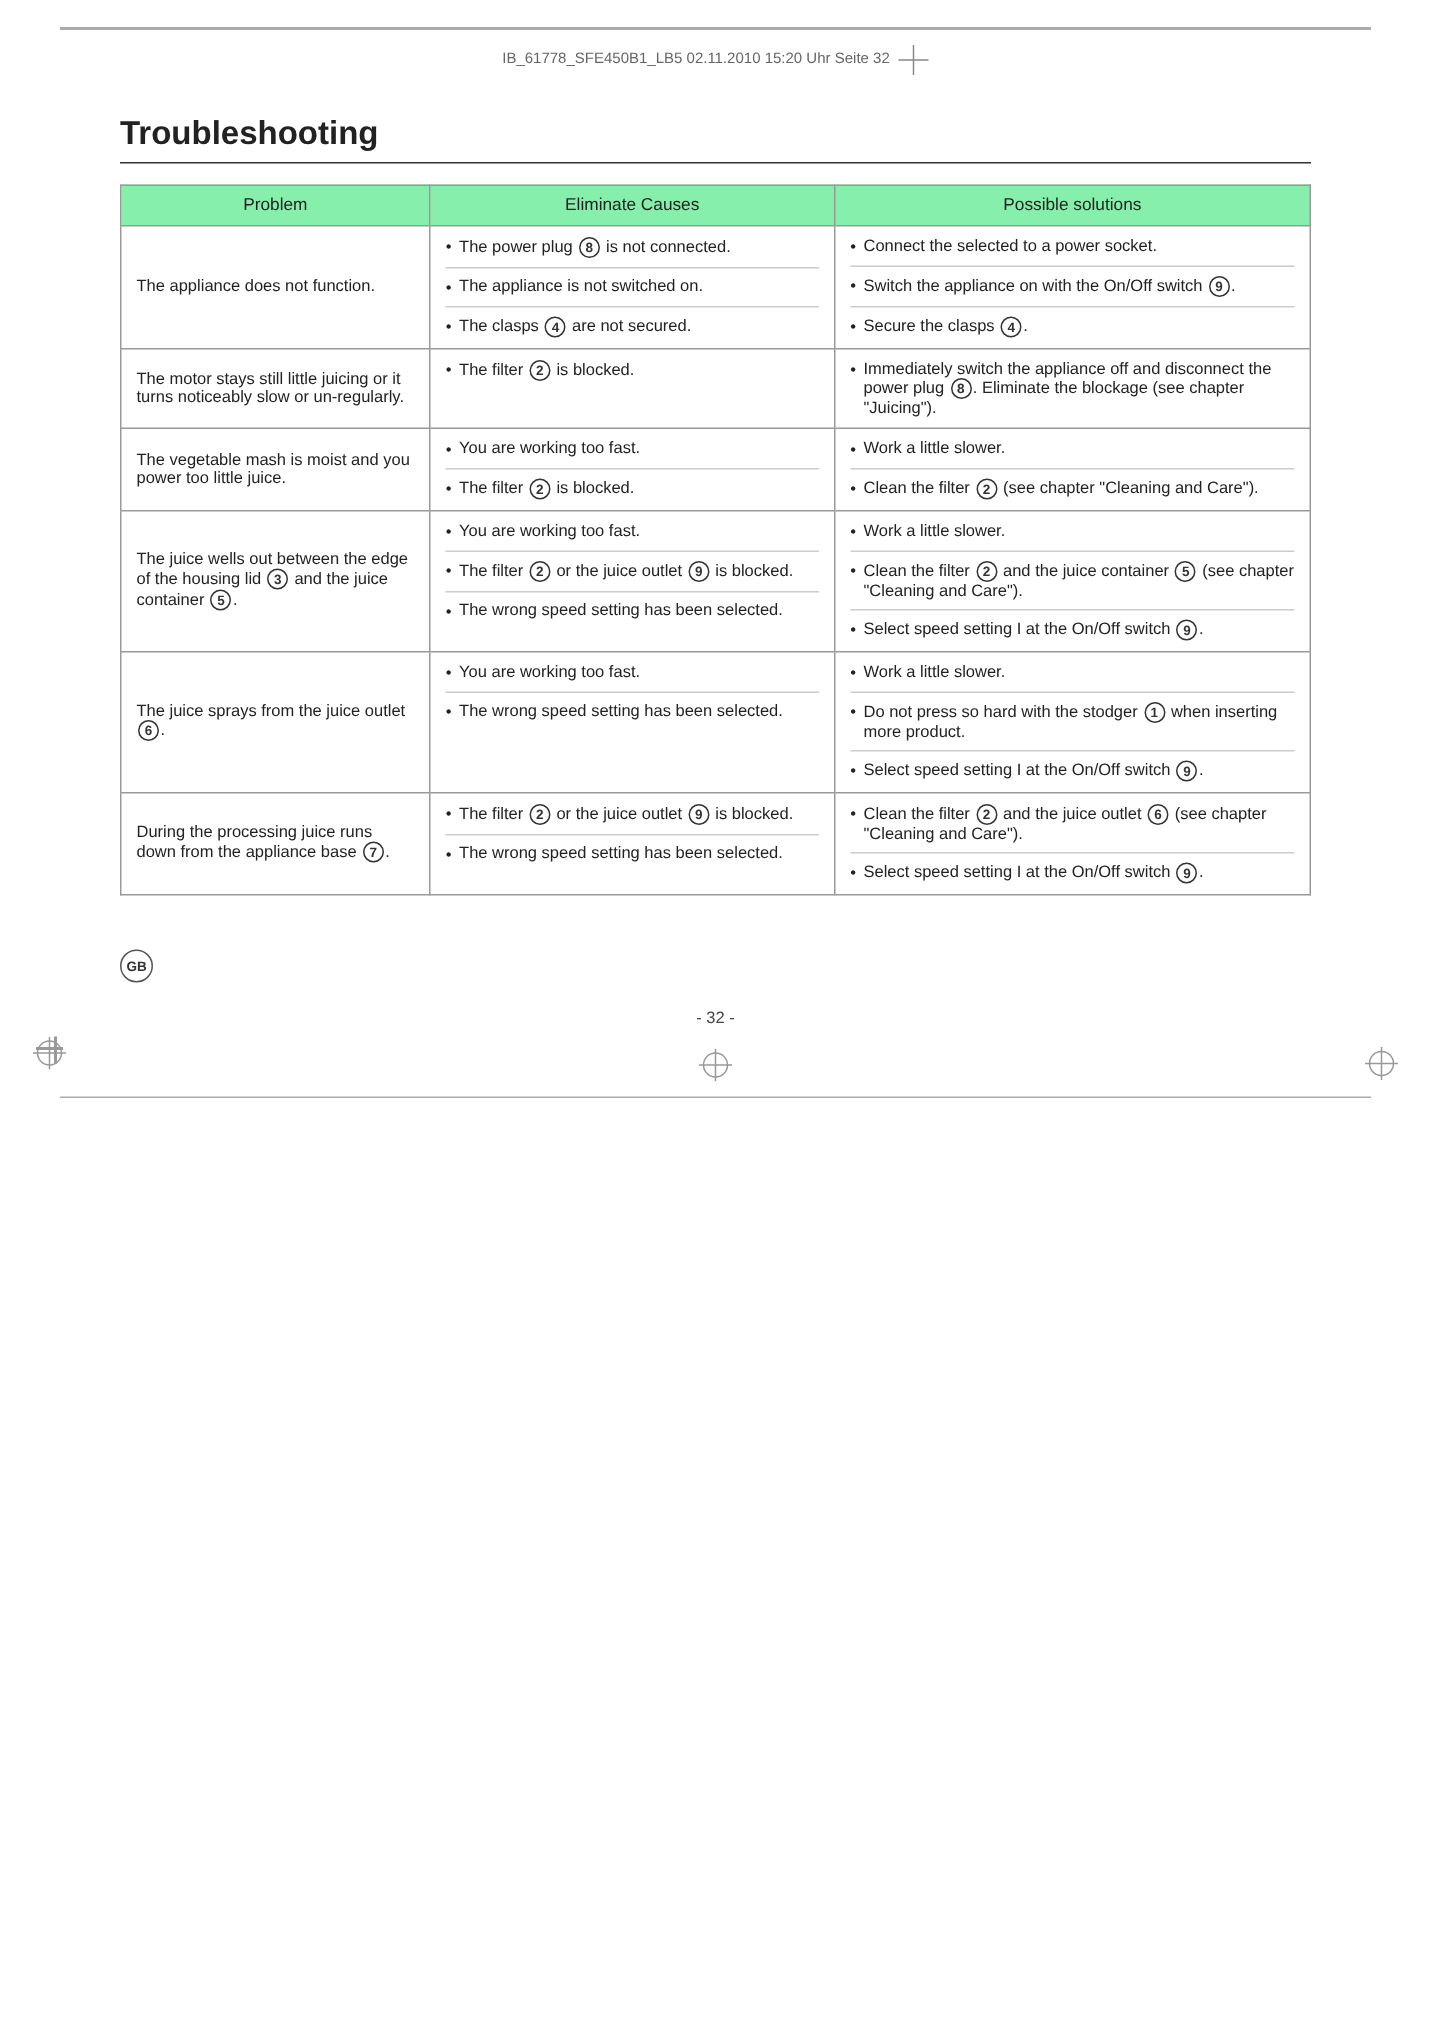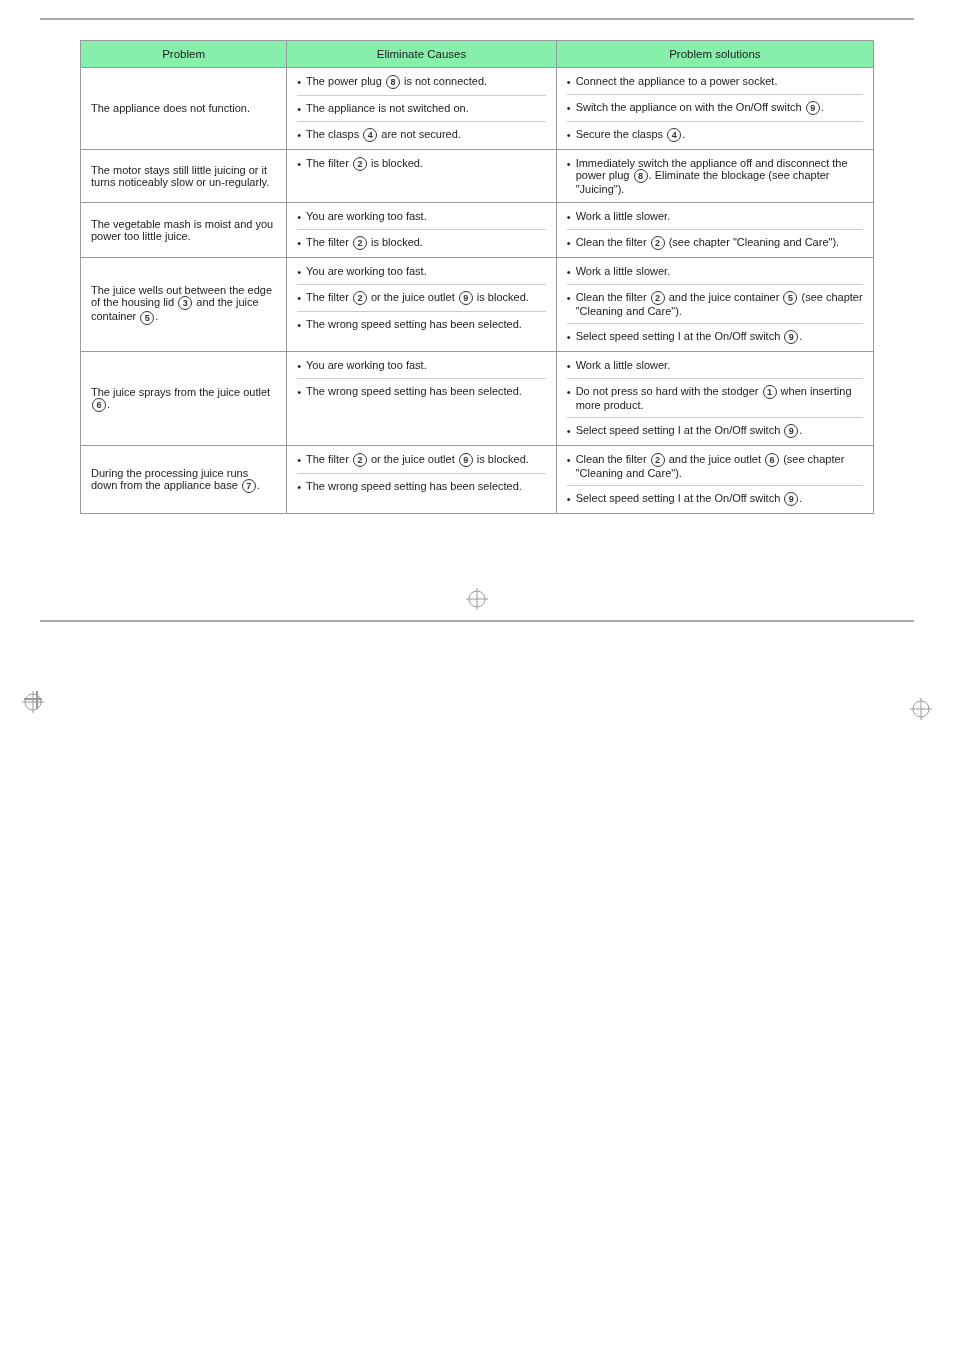--- a/index.html
+++ b/index.html
@@ -188,20 +188,24 @@
       vertical-align: middle;
     }
   </style>
 </head>
 <body>
 
 <div class="page-wrapper">
 
   <div class="outer-border-line" style="margin-top:18px;"></div>
 
+  <div class="header-line">
+    <span>IB_61778_SFE450B1_LB5   02.11.2010   15:20 Uhr   Seite 32</span>
+    <span class="cross-mark"></span>
+  </div>
 
   <div class="side-mark-left">
     <div style="height:1.5px;width:18px;background:#999;"></div>
     <div style="width:1.5px;height:18px;background:#999;margin-top:-9px;margin-left:8px;"></div>
     <svg width="22" height="22" style="margin-top:-18px;" viewBox="0 0 22 22">
       <line x1="11" y1="0" x2="11" y2="22" stroke="#999" stroke-width="1"></line>
       <line x1="0" y1="11" x2="22" y2="11" stroke="#999" stroke-width="1"></line>
       <circle cx="11" cy="11" r="8" fill="none" stroke="#999" stroke-width="1"></circle>
     </svg>
   </div>
@@ -209,27 +213,28 @@
   <div class="side-mark-right">
     <svg width="22" height="22" viewBox="0 0 22 22">
       <line x1="11" y1="0" x2="11" y2="22" stroke="#999" stroke-width="1"></line>
       <line x1="0" y1="11" x2="22" y2="11" stroke="#999" stroke-width="1"></line>
       <circle cx="11" cy="11" r="8" fill="none" stroke="#999" stroke-width="1"></circle>
     </svg>
   </div>
 
   <div class="content-area">
 
+    <div class="section-title">Troubleshooting</div>
 
     <table class="trouble-table">
       <thead>
         <tr>
           <th class="problem-col">Problem</th>
           <th class="causes-col">Eliminate Causes</th>
-          <th class="solutions-col">Problem solutions</th>
+          <th class="solutions-col">Possible solutions</th>
         </tr>
       </thead>
       <tbody id="table-body">
 
       <tr>
             <td class="problem-col"><span>The appliance does not function.</span></td>
             <td class="causes-col">
               <div class="bullet-item">
       <span class="bullet-dot">•</span>
       <span>The power plug <span class="inline-badge">8</span> is not connected.</span>
@@ -241,21 +246,21 @@
     </div>
               <div style="height:1px;background:#ccc;margin:6px 0;"></div>
               <div class="bullet-item">
       <span class="bullet-dot">•</span>
       <span>The clasps <span class="inline-badge">4</span> are not secured.</span>
     </div>
             </td>
             <td class="solutions-col">
               <div class="bullet-item">
       <span class="bullet-dot">•</span>
-      <span>Connect the appliance to a power socket.</span>
+      <span>Connect the selected to a power socket.</span>
     </div>
               <div style="height:1px;background:#ccc;margin:6px 0;"></div>
               <div class="bullet-item">
       <span class="bullet-dot">•</span>
       <span>Switch the appliance on with the On/Off switch <span class="inline-badge">9</span>.</span>
     </div>
               <div style="height:1px;background:#ccc;margin:6px 0;"></div>
               <div class="bullet-item">
       <span class="bullet-dot">•</span>
       <span>Secure the clasps <span class="inline-badge">4</span>.</span>
@@ -390,20 +395,26 @@
       <span class="bullet-dot">•</span>
       <span>Select speed setting I at the On/Off switch <span class="inline-badge">9</span>.</span>
     </div>
             </td>
           </tr>
         </tbody>
     </table>
 
   </div>
 
+  <div style="position:relative;">
+    <div class="gb-badge">
+      <span>GB</span>
+    </div>
+    <div class="page-footer">- 32 -</div>
+  </div>
 
   <div class="bottom-reg-area">
     <svg width="22" height="22" viewBox="0 0 22 22">
       <line x1="11" y1="0" x2="11" y2="22" stroke="#999" stroke-width="1"></line>
       <line x1="0" y1="11" x2="22" y2="11" stroke="#999" stroke-width="1"></line>
       <circle cx="11" cy="11" r="8" fill="none" stroke="#999" stroke-width="1"></circle>
     </svg>
   </div>
 
   <div class="outer-border-line" style="margin-bottom:18px;"></div>

